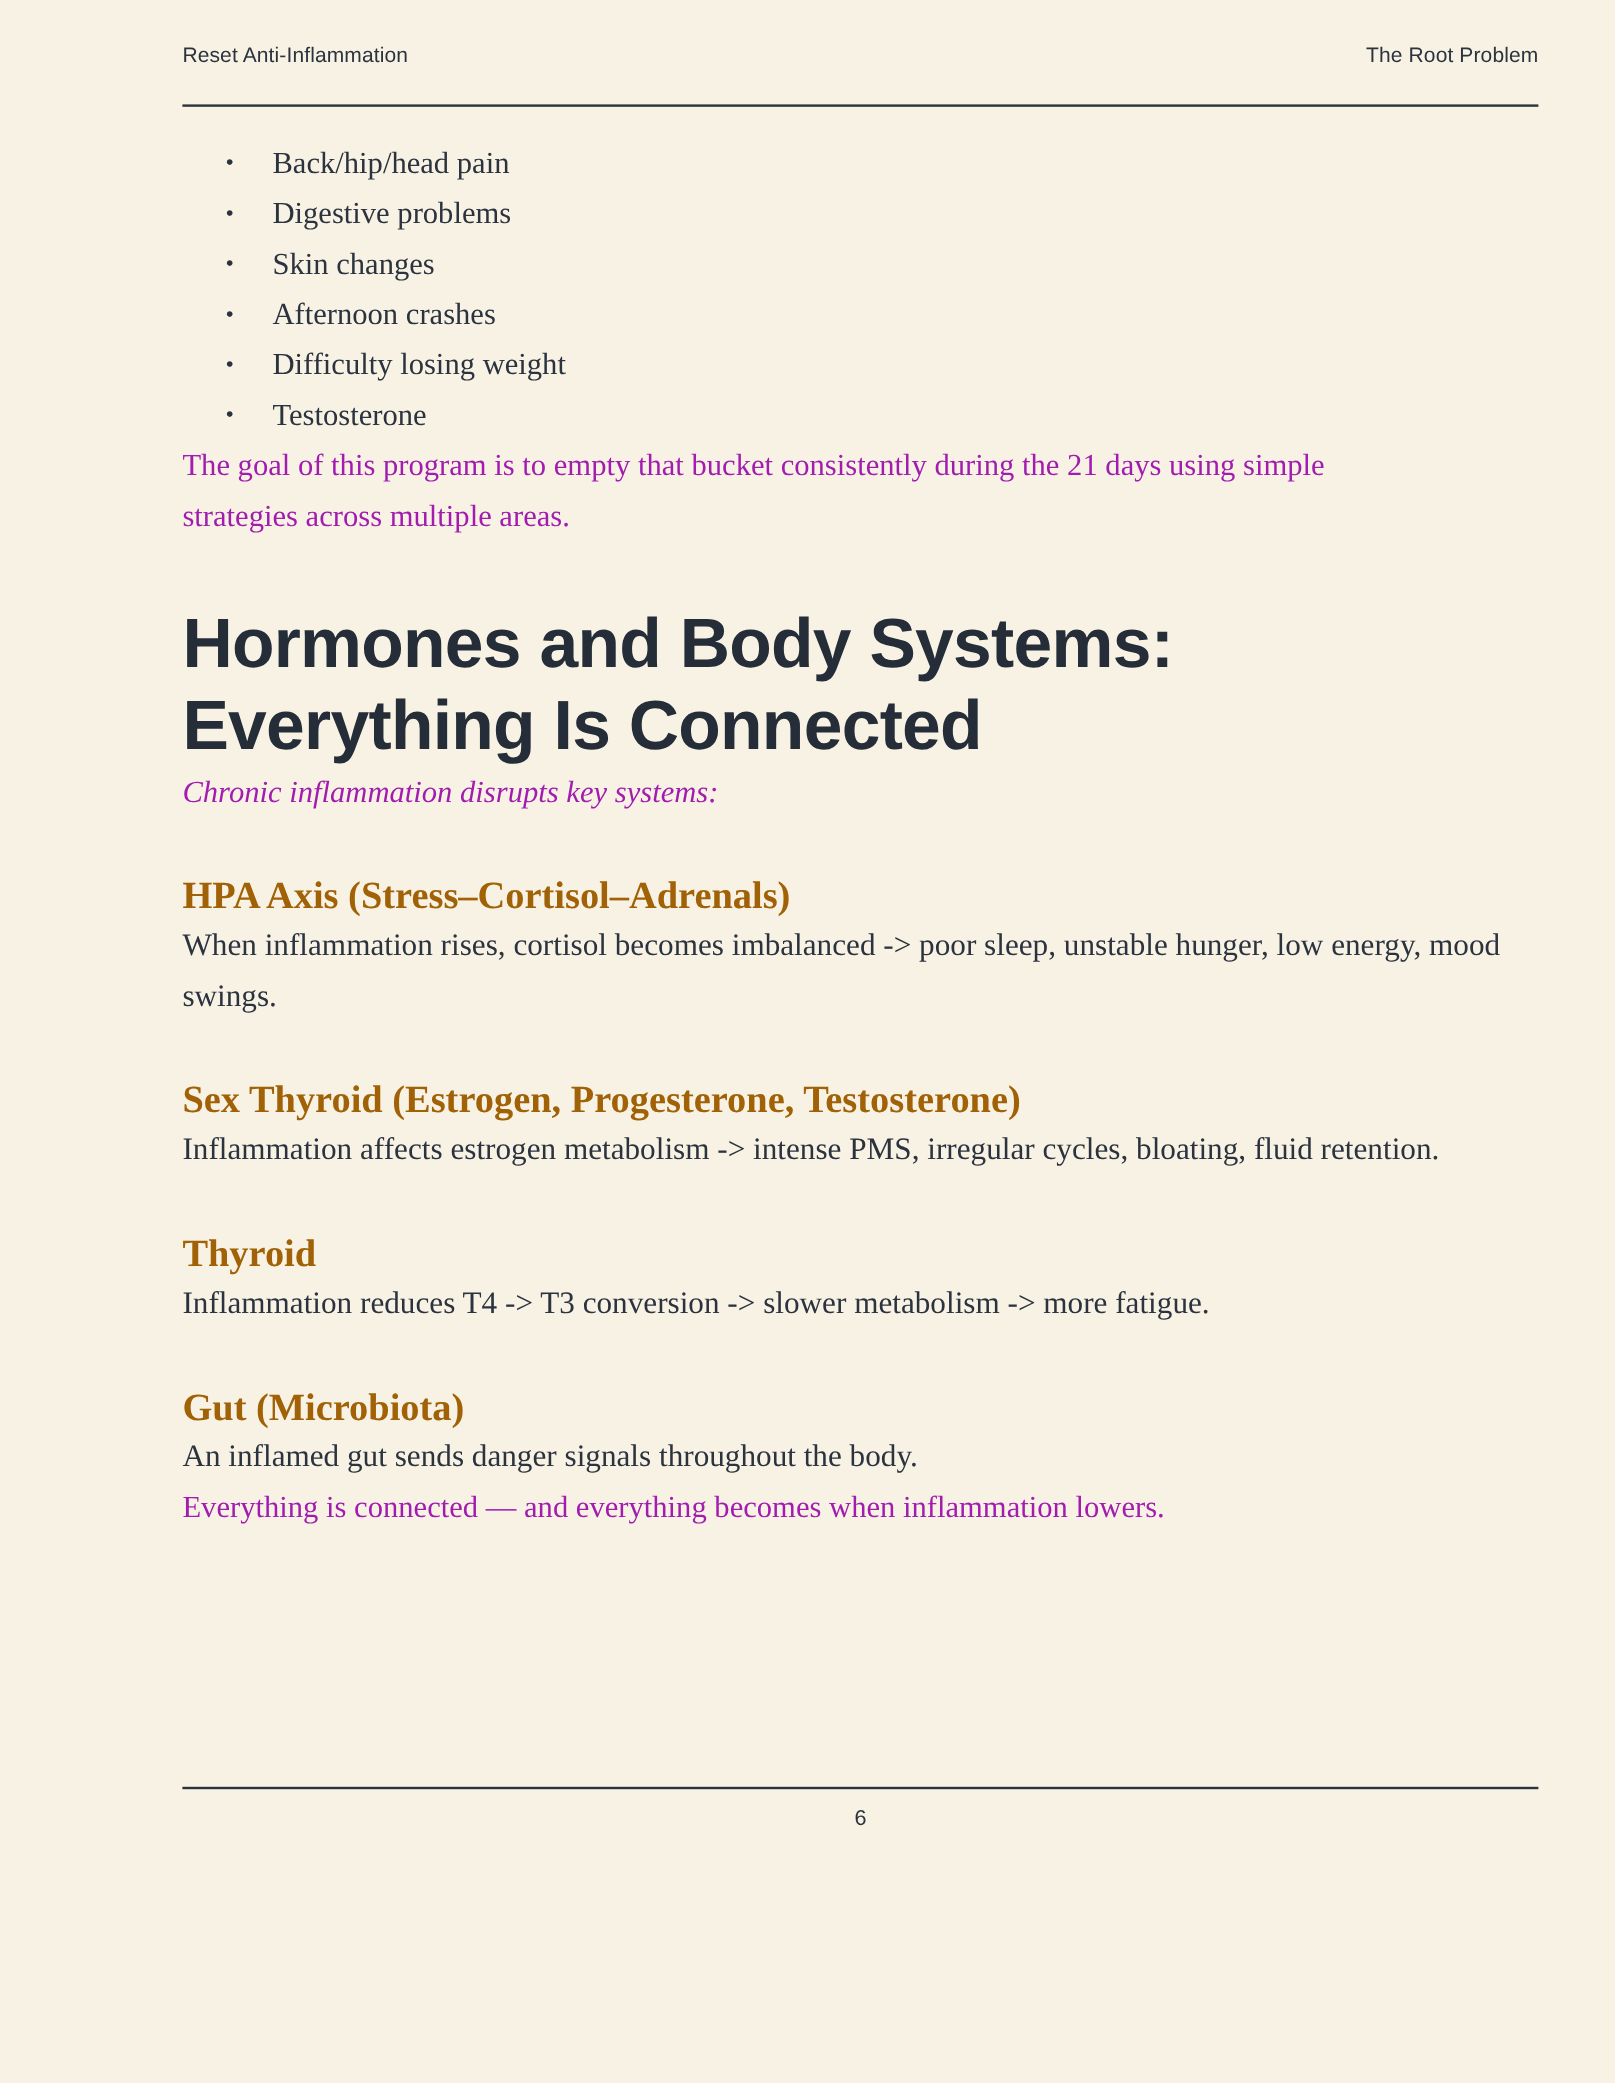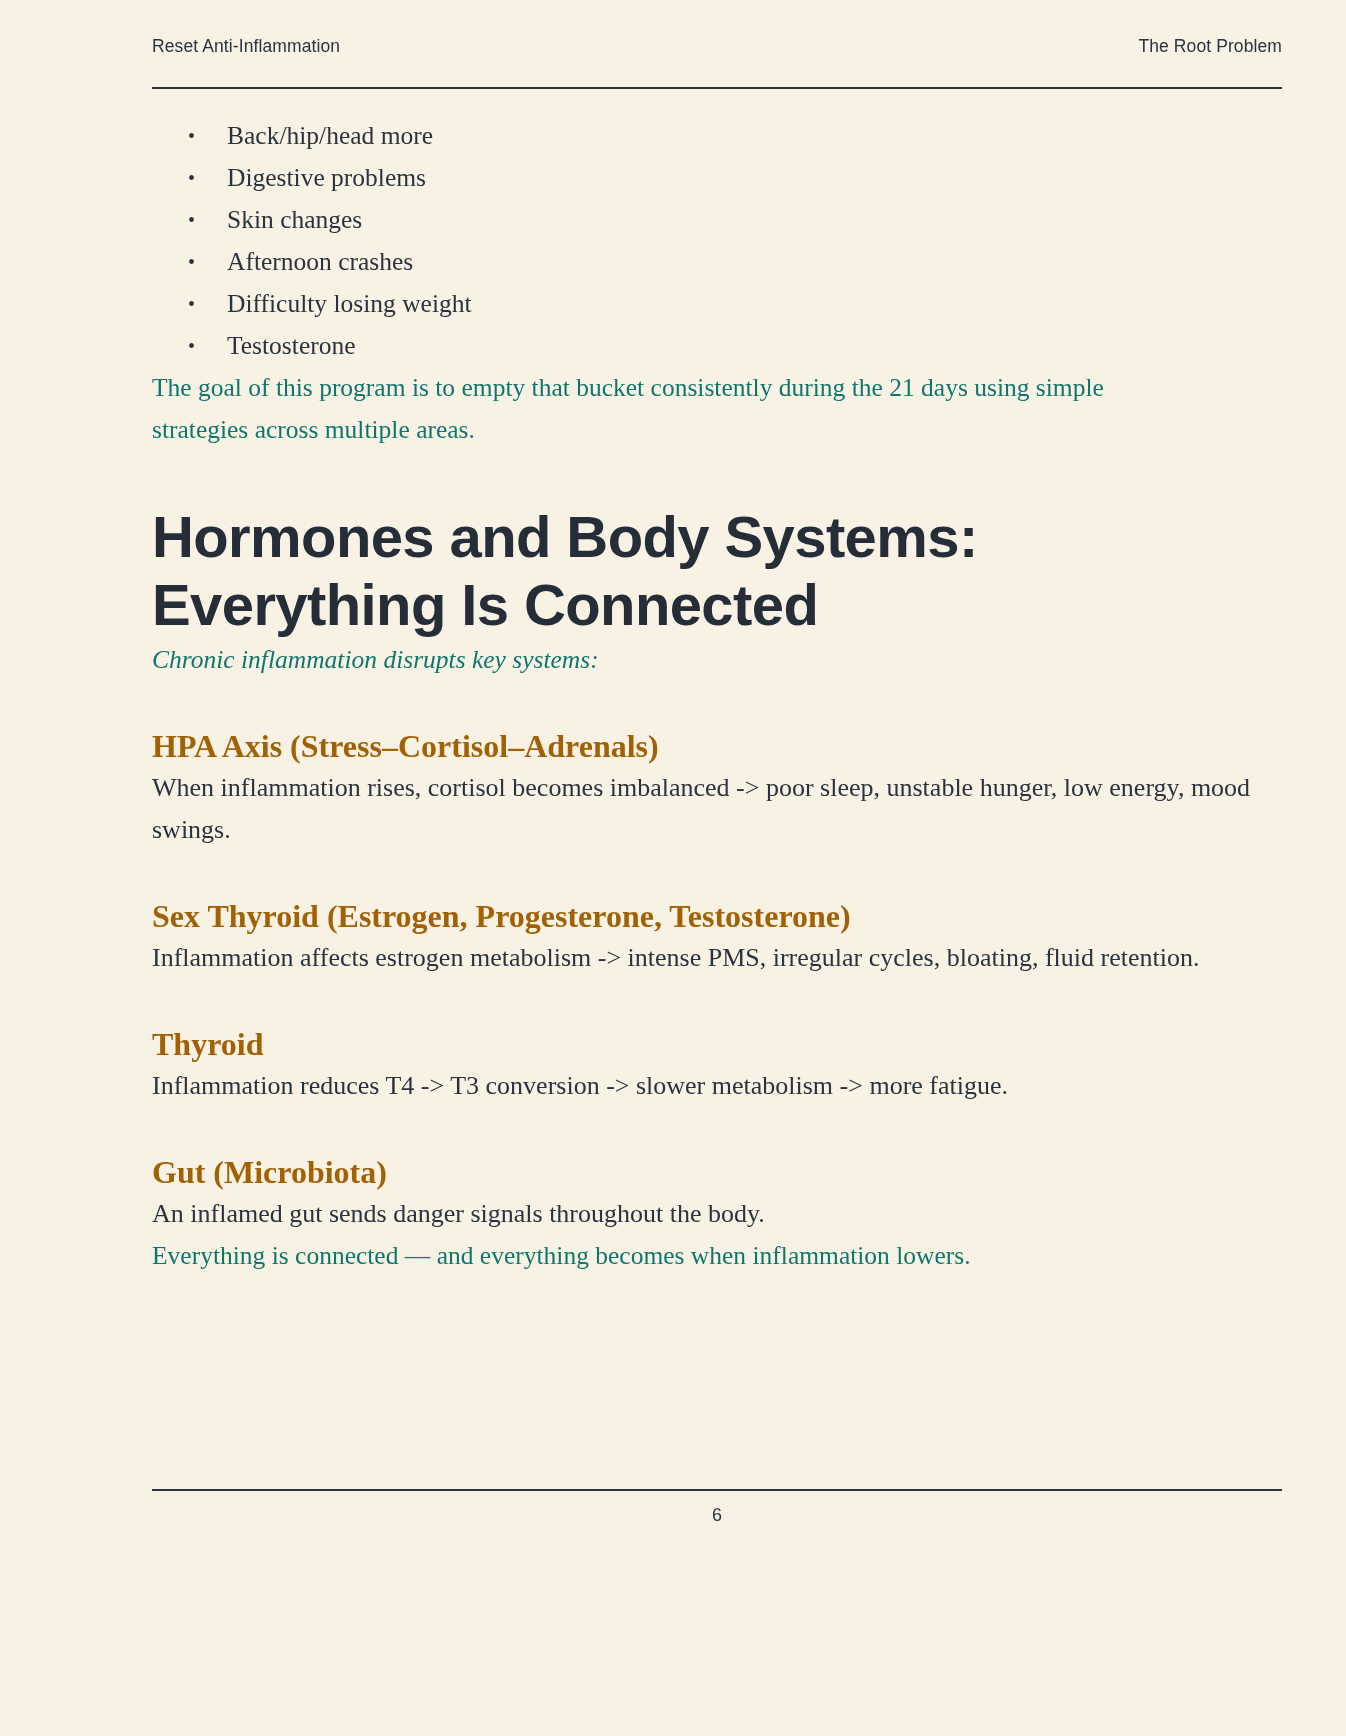--- a/index.html
+++ b/index.html
@@ -66,21 +66,21 @@
     left: 36px;
     top: 0;
     font-size: 20px;
     line-height: 42px;
   }
 
   p.body-text {
     font-size: 25.5px;
     line-height: 42px;
     margin: 0;
-    color: #0f766e;
+    color: #a21caf;
   }
 
   .para-goal {
     margin-top: 42px;
     max-width: 990px;
   }
 
   h1.section-title {
     font-family: "Liberation Sans", sans-serif;
     font-weight: bold;
@@ -146,21 +146,21 @@
     <div class="rh-right">The Root Problem</div>
   </div>
 
   <div class="rule-top"></div>
 
   <div class="content">
 
     <ul class="symptom-list">
       <li>
         <span class="bullet">•</span>
-        <span>Back/hip/head more</span>
+        <span>Back/hip/head pain</span>
       </li>
       <li>
         <span class="bullet">•</span>
         <span>Digestive problems</span>
       </li>
       <li>
         <span class="bullet">•</span>
         <span>Skin changes</span>
       </li>
       <li>

